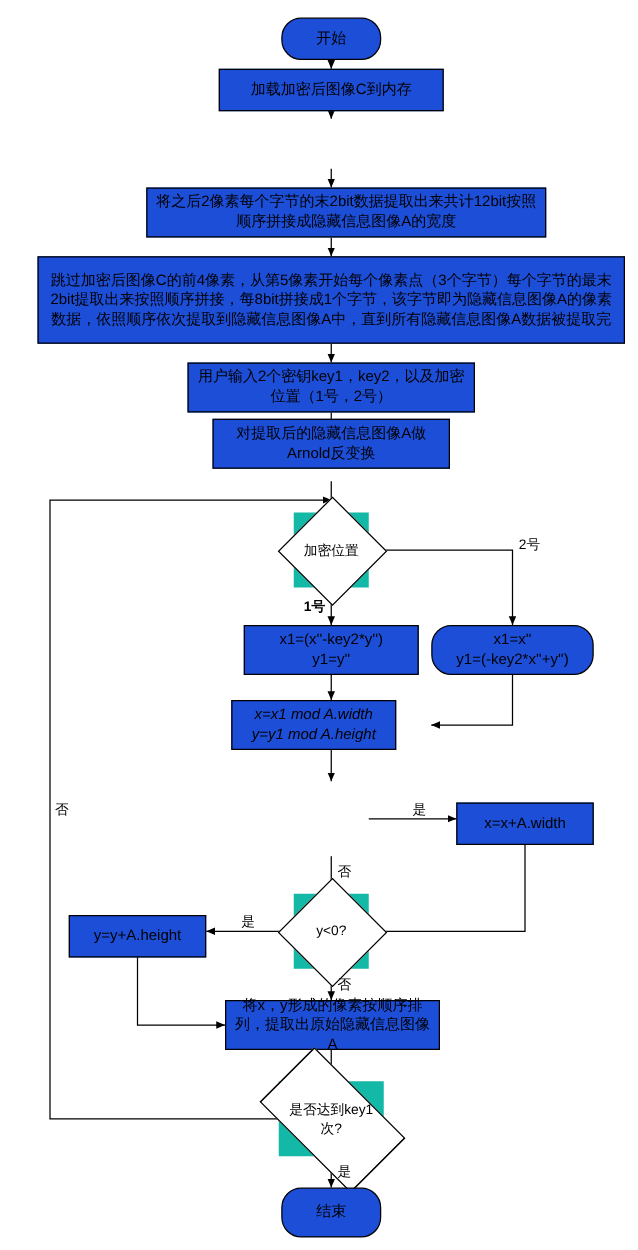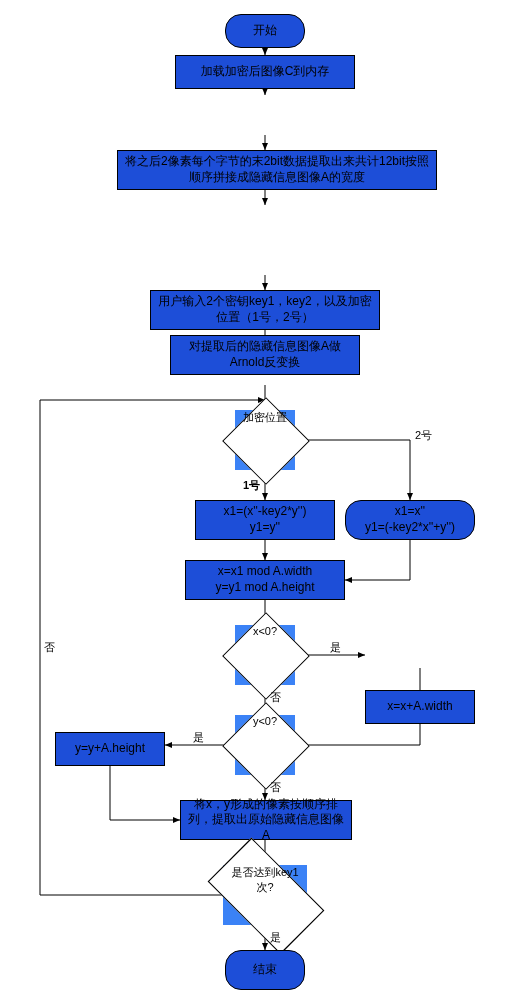--- a/index.html
+++ b/index.html
@@ -29,23 +29,23 @@
     line-height: 1.3;
   }
   .terminator {
     border-radius: 16px;
   }
   .process {
     
   }
   .diamond {
     position: absolute;
-    background: #3b82f6;
+    background: #14b8a6;
     display: flex;
-    align-items: flex-start;
+    align-items: center;
     justify-content: center;
   }
   .diamond-shape {
     position: absolute;
     width: 100%;
     height: 100%;
     border: 1px solid #000;
     transform: rotate(45deg);
     background: #fff;
     top: 0;
@@ -133,20 +133,23 @@
 
   <div class="node process" style="left:165px; top:45px; width:180px; height:25px;">
     <span>加载加密后图像C到内存</span>
   </div>
 
 
   <div class="node process" style="left:95px; top:140px; width:320px; height:40px;margin-left:12px;">
     <span>将之后2像素每个字节的末2bit数据提取出来共计12bit按照顺序拼接成隐藏信息图像A的宽度</span>
   </div>
 
+  <div class="node process" style="left:20px; top:195px; width:470px; height:70px;">
+    <span>跳过加密后图像C的前4像素，从第5像素开始每个像素点（3个字节）每个字节的最末2bit提取出来按照顺序拼接，每8bit拼接成1个字节，该字节即为隐藏信息图像A的像素数据，依照顺序依次提取到隐藏信息图像A中，直到所有隐藏信息图像A数据被提取完</span>
+  </div>
 
   <div class="node process" style="left:140px; top:280px; width:230px; height:40px;">
     <span>用户输入2个密钥key1，key2，以及加密位置（1号，2号）</span>
   </div>
 
   <div class="node process" style="left:160px; top:325px; width:190px; height:40px;">
     <span>对提取后的隐藏信息图像A做Arnold反变换</span>
   </div>
 
   <div class="diamond" style="left:225px; top:400px; width:60px; height:60px;">
@@ -157,31 +160,27 @@
   <div class="node process" style="left:185px; top:490px; width:140px; height:40px; white-space:pre-line;">
     <span>x1=(x''-key2*y'')
 y1=y''</span>
   </div>
 
   <div class="node process" style="left:335px; top:490px; width:130px; height:40px; white-space:pre-line;border-radius:16px;">
     <span>x1=x''
 y1=(-key2*x''+y'')</span>
   </div>
 
-  <div class="node process" style="left:175px; top:550px; width:160px; height:40px; white-space:pre-line;">
+  <div class="node process" style="left:175px; top:550px; width:132px; height:40px; white-space:pre-line;font-style:italic;">
     <span>x=x1 mod A.width
 y=y1 mod A.height</span>
   </div>
 
-  <div class="diamond" style="left:225px; top:615px; width:60px; height:60px;">
-    <div class="diamond-shape"></div>
-    <div class="diamond-text">x&lt;0?</div>
-  </div>
-
-  <div class="node process" style="left:355px; top:632px; width:110px; height:26px;margin-top:48px;">
+
+  <div class="node process" style="left:355px; top:632px; width:110px; height:26px;">
     <span>x=x+A.width</span>
   </div>
 
   <div class="diamond" style="left:225px; top:705px; width:60px; height:60px;">
     <div class="diamond-shape"></div>
     <div class="diamond-text">y&lt;0?</div>
   </div>
 
   <div class="node process" style="left:45px; top:722px; width:110px; height:26px;">
     <span>y=y+A.height</span>

